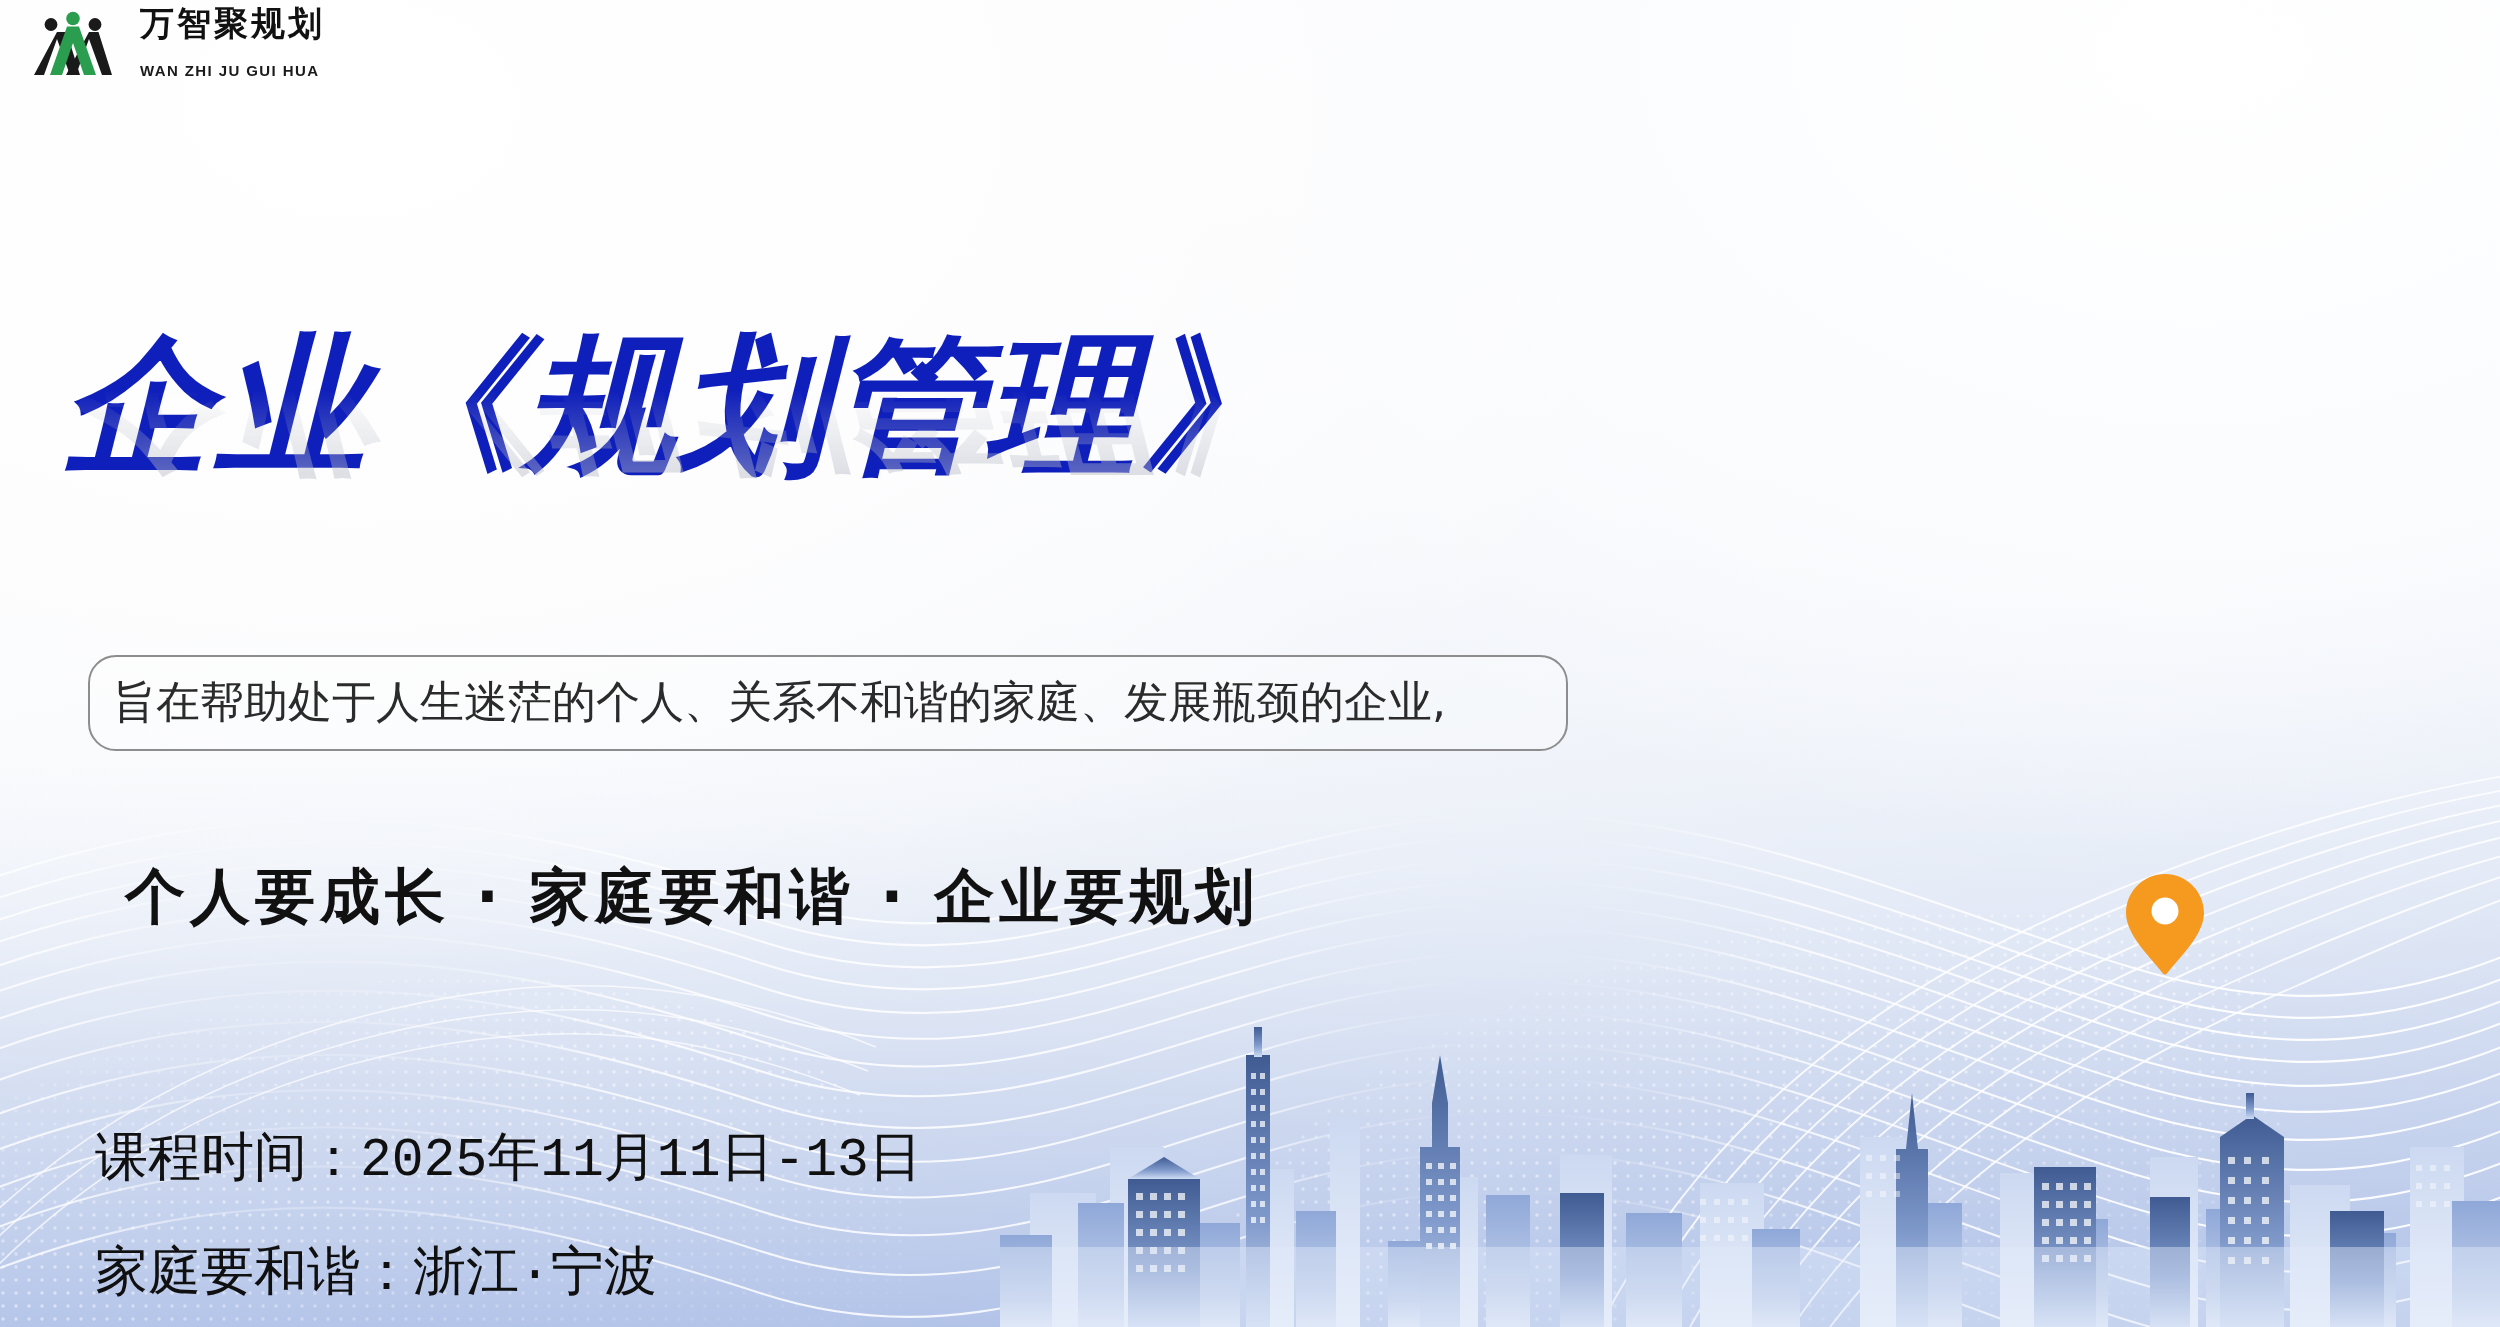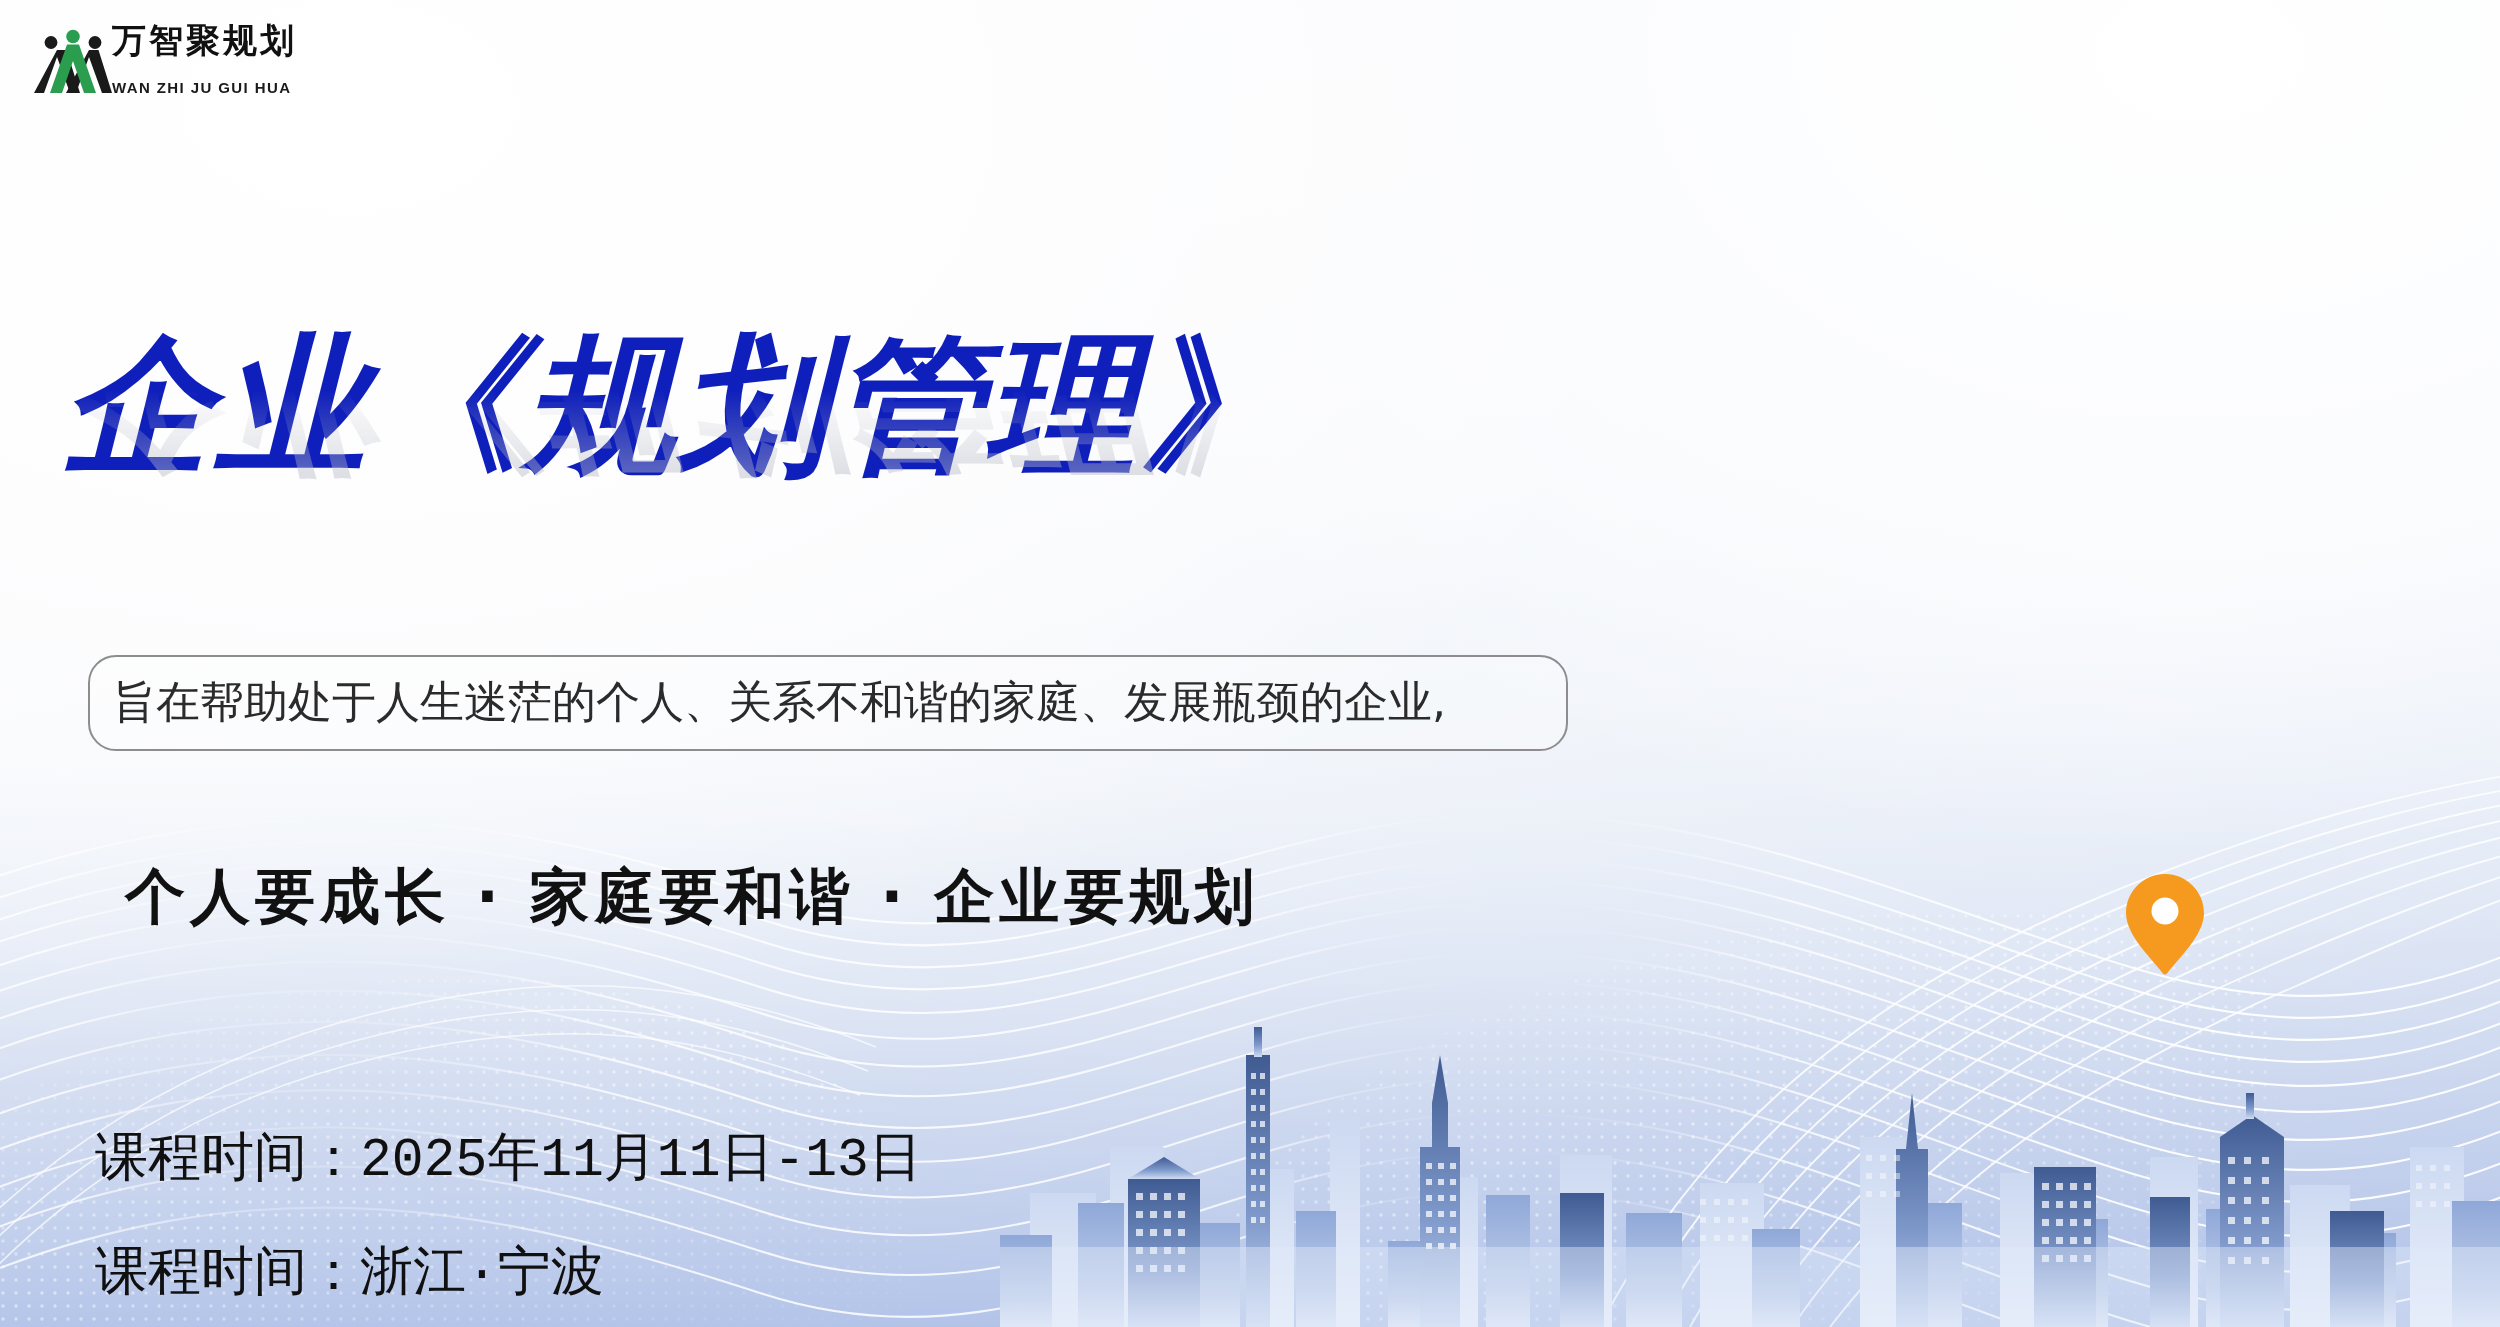--- a/index.html
+++ b/index.html
@@ -15,21 +15,21 @@
       radial-gradient(ellipse 1200px 800px at 88% 4%, #ffffff 0%, #fbfcfe 60%, rgba(255,255,255,0) 100%),
       linear-gradient(170deg, #ffffff 0%, #fafbfd 30%, #f2f5fa 55%, #e6ecf7 74%, #d3ddf2 90%, #c6d3ee 100%);
   }
   
   .bg-layer{position:absolute;inset:0;pointer-events:none;}
   .wave-svg{position:absolute;left:0;bottom:0;width:2500px;height:900px;}
   .city-svg{position:absolute;right:0;bottom:0;width:1500px;height:330px;}
   .dots-svg{position:absolute;left:0;bottom:0;width:2500px;height:700px;opacity:.55;}
 
   
-  #logo{position:absolute;left:34px;top:24px;display:flex;align-items:flex-end;gap:0;}
+  #logo{position:absolute;left:34px;top:7px;display:flex;align-items:flex-start;gap:28px;}
   #logo .mark{width:78px;height:70px;display:block;}
   #logo .wordmark{display:flex;flex-direction:column;justify-content:center;line-height:1;}
   #logo .cn{
     font-family:"Liberation Serif","DejaVu Serif",serif;
     font-size:34px;font-weight:700;color:#111;letter-spacing:3px;
   }
   #logo .en{
     font-size:15px;font-weight:700;color:#1a1a1a;letter-spacing:1.4px;margin-top:22px;
   }
 
@@ -417,16 +417,16 @@
 
   <div id="location-block">
     <svg id="pin-icon" viewBox="0 0 84 104">
       <path d="M42,2 C20.5,2 3,19.5 3,41 C3,63 28,86 40,101.5 C41,102.8 43,102.8 44,101.5 C56,86 81,63 81,41 C81,19.5 63.5,2 42,2 Z" fill="#F59A1E"></path>
       <circle cx="42" cy="39" r="13.5" fill="#ffffff"></circle>
     </svg>
   </div>
 
   <div id="course-info">
     <div class="row">课程时间：2025年11月11日-13日</div>
-    <div class="row">课程时间：浙江·宁波</div>
+    <div class="row">家庭要和谐：浙江·宁波</div>
   </div>
 
 </div>
 
 </body></html>

